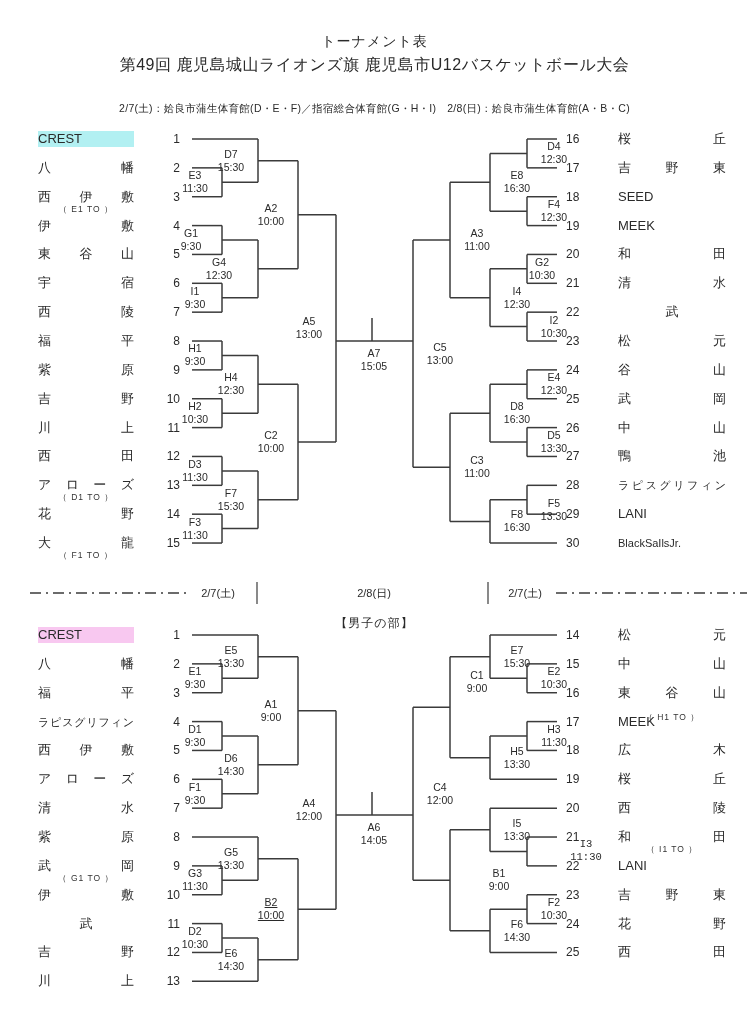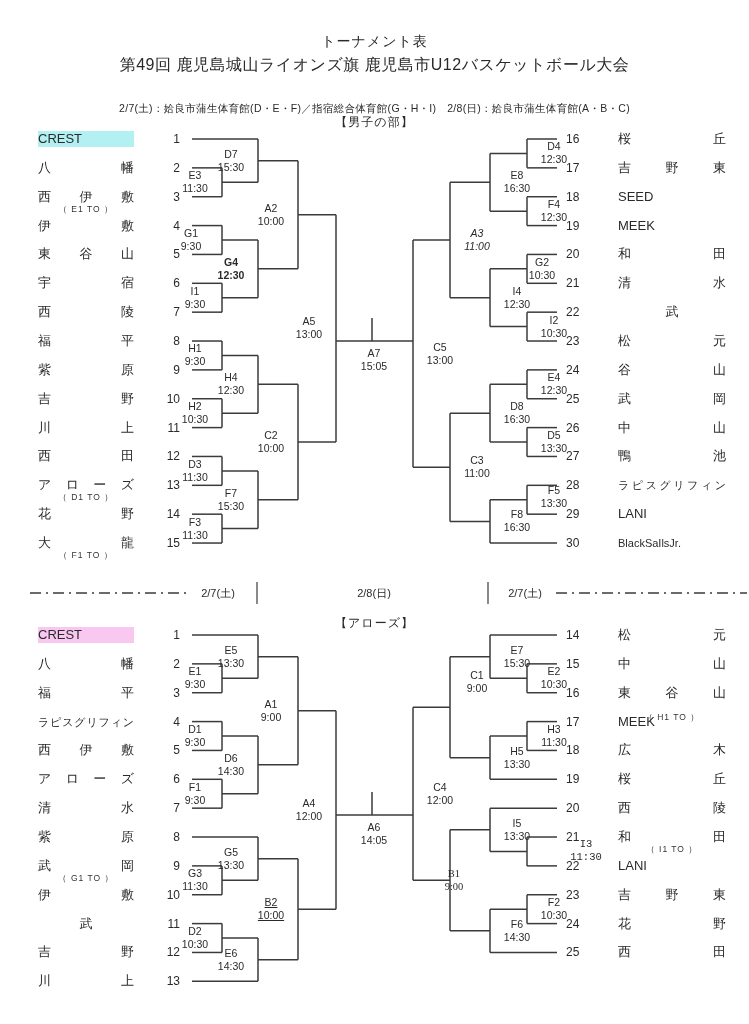--- a/index.html
+++ b/index.html
@@ -189,22 +189,21 @@
       <line x1="413" y1="880.3100000000001" x2="450" y2="880.3100000000001"></line>
       <line x1="413" y1="707.15" x2="413" y2="880.3100000000001"></line>
       <line x1="336" y1="815" x2="413" y2="815"></line>
       <line x1="372" y1="815" x2="372" y2="792"></line>
     </svg>
 
   <div class="abs ctr hdr1">トーナメント表</div>
   <div class="abs ctr hdr2">第49回 鹿児島城山ライオンズ旗 鹿児島市U12バスケットボール大会</div>
   <div class="abs ctr sched">2/7(土)：姶良市蒲生体育館(D・E・F)／指宿総合体育館(G・H・I)　2/8(日)：姶良市蒲生体育館(A・B・C)</div>
 
-  <div class="abs ctr sec" style="top:114px">【男子の部】</div>
-  <div class="abs ctr sec" style="top:615px">【アローズ】</div>
+  <div class="abs ctr sec" style="top:615px">【男子の部】</div>
 
   <div class="abs divdate" style="left:185px">2/7(土)</div>
   <div class="abs divdate" style="left:341px">2/8(日)</div>
   <div class="abs divdate" style="left:492px">2/7(土)</div>
 <div class="abs tseed" style="left: 146px; width: 34px; top: 131px; text-align: right;">1</div>
     <div class="abs tname" style="left: 38px; width: 96px; top: 131px; background: rgb(178, 240, 242);">CREST</div>
     <div class="abs tseed" style="left: 146px; width: 34px; top: 159.86px; text-align: right;">2</div>
     <div class="abs tname" style="left: 38px; width: 96px; top: 159.86px;">八幡</div>
     <div class="abs tseed" style="left: 146px; width: 34px; top: 188.72px; text-align: right;">3</div>
     <div class="abs tname" style="left: 38px; width: 96px; top: 188.72px;">西伊敷</div>
@@ -274,21 +273,21 @@
       <div class="mtime">15:30</div>
     </div>
     <div class="abs match" style="left: 169px; width: 44px; top: 227.01px;">
       <div class="mid">G1</div>
       <div class="mtime">9:30</div>
     </div>
     <div class="abs match" style="left: 173px; width: 44px; top: 284.73px;">
       <div class="mid">I1</div>
       <div class="mtime">9:30</div>
     </div>
-    <div class="abs match" style="left: 209px; width: 44px; top: 255.87px; font-weight: bold;">
+    <div class="abs match" style="left: 197px; width: 44px; top: 255.87px;">
       <div class="mid">G4</div>
       <div class="mtime">12:30</div>
     </div>
     <div class="abs match" style="left: 249px; width: 44px; top: 201.757px;">
       <div class="mid">A2</div>
       <div class="mtime">10:00</div>
     </div>
     <div class="abs match" style="left: 173px; width: 44px; top: 342.45px;">
       <div class="mid">H1</div>
       <div class="mtime">9:30</div>
@@ -338,37 +337,37 @@
       <div class="mtime">10:30</div>
     </div>
     <div class="abs match" style="left: 532px; width: 44px; top: 313.59px;">
       <div class="mid">I2</div>
       <div class="mtime">10:30</div>
     </div>
     <div class="abs match" style="left: 495px; width: 44px; top: 284.73px;">
       <div class="mid">I4</div>
       <div class="mtime">12:30</div>
     </div>
-    <div class="abs match" style="left: 455px; width: 44px; top: 227.01px; font-style: italic;">
+    <div class="abs match" style="left: 455px; width: 44px; top: 227.01px;">
       <div class="mid">A3</div>
       <div class="mtime">11:00</div>
     </div>
     <div class="abs match" style="left: 532px; width: 44px; top: 371.31px;">
       <div class="mid">E4</div>
       <div class="mtime">12:30</div>
     </div>
     <div class="abs match" style="left: 532px; width: 44px; top: 429.03px;">
       <div class="mid">D5</div>
       <div class="mtime">13:30</div>
     </div>
     <div class="abs match" style="left: 495px; width: 44px; top: 400.17px;">
       <div class="mid">D8</div>
       <div class="mtime">16:30</div>
     </div>
-    <div class="abs match" style="left: 532px; width: 44px; top: 484px;">
+    <div class="abs match" style="left: 532px; width: 44px; top: 497px;">
       <div class="mid">F5</div>
       <div class="mtime">13:30</div>
     </div>
     <div class="abs match" style="left: 495px; width: 44px; top: 508.395px;">
       <div class="mid">F8</div>
       <div class="mtime">16:30</div>
     </div>
     <div class="abs match" style="left: 455px; width: 44px; top: 454.282px;">
       <div class="mid">C3</div>
       <div class="mtime">11:00</div>
@@ -511,21 +510,21 @@
       <div class="mtime">13:30</div>
     </div>
     <div class="abs match" style="left: 532px; width: 44px; top: 896.17px;">
       <div class="mid">F2</div>
       <div class="mtime">10:30</div>
     </div>
     <div class="abs match" style="left: 495px; width: 44px; top: 917.815px;">
       <div class="mid">F6</div>
       <div class="mtime">14:30</div>
     </div>
-    <div class="abs match" style="left: 432px; width: 44px; top: 867.31px; font-family: Liberation Serif, serif;">
+    <div class="abs match" style="left: 477px; width: 44px; top: 867.31px;">
       <div class="mid">B1</div>
       <div class="mtime">9:00</div>
     </div>
     <div class="abs match" style="left: 418px; width: 44px; top: 780.73px;">
       <div class="mid">C4</div>
       <div class="mtime">12:00</div>
     </div>
     <div class="abs match" style="left: 352px; width: 44px; top: 821px;">
       <div class="mid">A6</div>
       <div class="mtime">14:05</div>

